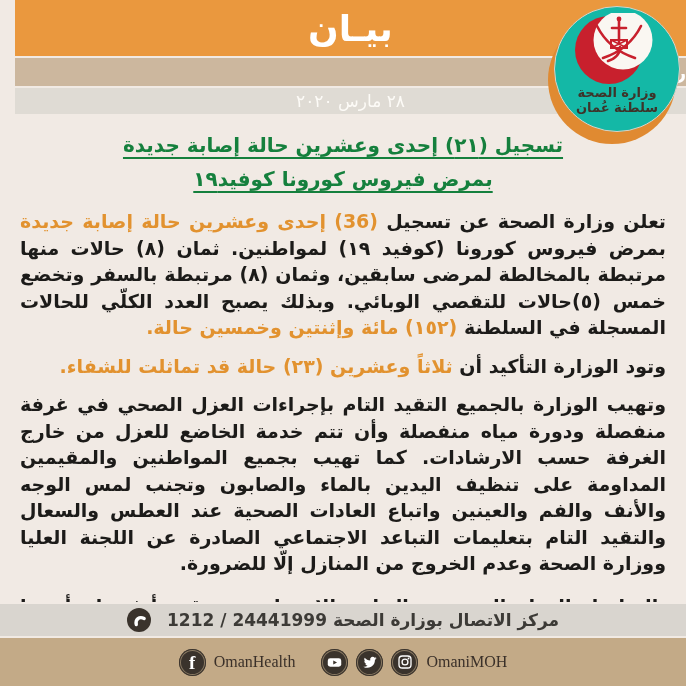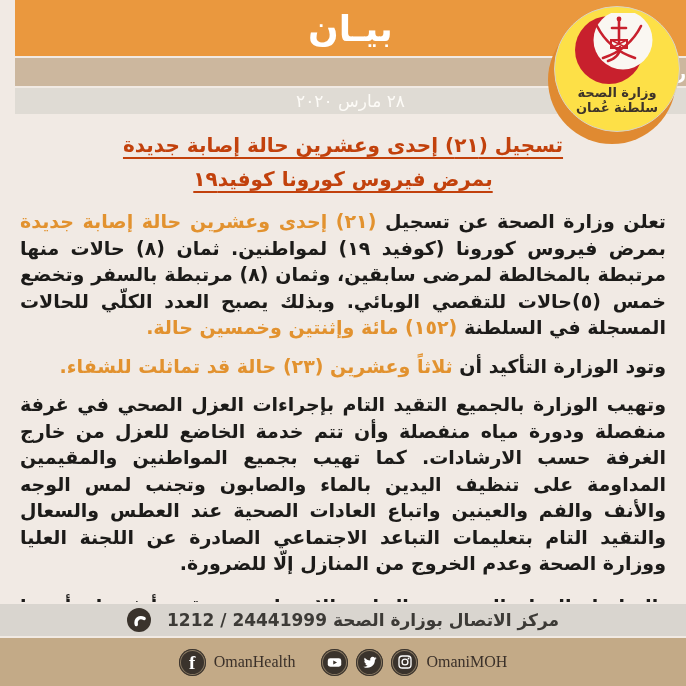--- a/index.html
+++ b/index.html
@@ -14,30 +14,30 @@
   .band-tan{top:58px;height:28px;background:#ccb79e;justify-content:flex-end;}
   .band-tan .t{color:#fff;font-weight:bold;font-size:18px;}
   .band-gray{top:88px;height:26px;background:#dfdbd4;}
   .band-gray .t{color:#fdfbf7;font-weight:normal;font-size:17px;}
 
   
   .logo{position:absolute;top:4px;right:2px;width:134px;height:140px;}
   .logo .back{position:absolute;left:-2px;top:12px;width:128px;height:128px;border-radius:50%;background:#e08a31;}
   .logo .disc{
     position:absolute;left:4px;top:2px;width:126px;height:126px;border-radius:50%;
-    background:#fde047;border:1px solid #d9d2c6;box-sizing:border-box;
+    background:#14b8a6;border:1px solid #d9d2c6;box-sizing:border-box;
     display:flex;flex-direction:column;align-items:center;
   }
   .logo .disc svg{margin-top:6px;}
   .logo .l1{font-size:13px;font-weight:bold;color:#3e342a;line-height:15px;margin-top:-2px;}
   .logo .l2{font-size:13px;font-weight:bold;color:#3e342a;line-height:16px;}
 
   
   .content{position:absolute;top:124px;left:20px;right:20px;bottom:84px;overflow:hidden;direction:rtl;}
-  .stmt-title{text-align:center;color:#c2410c;font-weight:bold;font-size:20px;line-height:34px;margin:4px 0 12px 0;}
+  .stmt-title{text-align:center;color:#15803d;font-weight:bold;font-size:20px;line-height:34px;margin:4px 0 12px 0;}
   .stmt-title .line{text-decoration:underline;text-underline-offset:5px;text-decoration-thickness:1.5px;}
   .para{
     margin:0 0 12px 0;color:#1c1b19;font-weight:bold;font-size:19px;line-height:26.5px;
     text-align:justify;
   }
   .para.single{text-align:right;}
   .hl{color:#e2922f;}
   .gap-lg{margin-bottom:16px;}
 
   
@@ -98,21 +98,21 @@
       <div class="l2">سلطنة عُمان</div>
     </div>
   </div>
 
   <div class="content">
     <div class="stmt-title">
       <span class="line">تسجيل (٢١) إحدى وعشرين حالة إصابة جديدة</span><br>
       <span class="line">بمرض فيروس كورونا كوفيد١٩</span>
     </div>
 
-    <p class="para"><span>تعلن وزارة الصحة عن تسجيل </span><span class="hl">(٢١) إحدى وعشرين حالة إصابة جديدة</span><span> بمرض فيروس كورونا (كوفيد ١٩) لمواطنين. ثمان (٨) حالات منها مرتبطة بالمخالطة لمرضى سابقين، وثمان (٨) مرتبطة بالسفر وتخضع خمس (٥)حالات للتقصي الوبائي. وبذلك يصبح العدد الكلّي للحالات المسجلة في السلطنة </span><span class="hl">(١٥٢) مائة وإثنتين وخمسين حالة.</span></p>
+    <p class="para"><span>تعلن وزارة الصحة عن تسجيل </span><span class="hl">(36) إحدى وعشرين حالة إصابة جديدة</span><span> بمرض فيروس كورونا (كوفيد ١٩) لمواطنين. ثمان (٨) حالات منها مرتبطة بالمخالطة لمرضى سابقين، وثمان (٨) مرتبطة بالسفر وتخضع خمس (٥)حالات للتقصي الوبائي. وبذلك يصبح العدد الكلّي للحالات المسجلة في السلطنة </span><span class="hl">(١٥٢) مائة وإثنتين وخمسين حالة.</span></p>
 
     <p class="para single"><span>وتود الوزارة التأكيد أن </span><span class="hl">ثلاثاً وعشرين (٢٣) حالة قد تماثلت للشفاء.</span></p>
 
     <p class="para gap-lg">وتهيب الوزارة بالجميع التقيد التام بإجراءات العزل الصحي في غرفة منفصلة ودورة مياه منفصلة وأن تتم خدمة الخاضع للعزل من خارج الغرفة حسب الارشادات. كما تهيب بجميع المواطنين والمقيمين المداومة على تنظيف اليدين بالماء والصابون وتجنب لمس الوجه والأنف والفم والعينين واتباع العادات الصحية عند العطس والسعال والتقيد التام بتعليمات التباعد الاجتماعي الصادرة عن اللجنة العليا ووزارة الصحة وعدم الخروج من المنازل إلّا للضرورة.</p>
 
     <p class="para">بالتزامنا بالعزل الصحي وبالتباعد الاجتماعي سنقي أنفسنا وأسرنا ومجتمعنا من فيروس كورونا إن شاء الله.</p>
   </div>
 
   <div class="contact">
     <span class="txt">مركز الاتصال بوزارة الصحة 24441999 / 1212</span>

